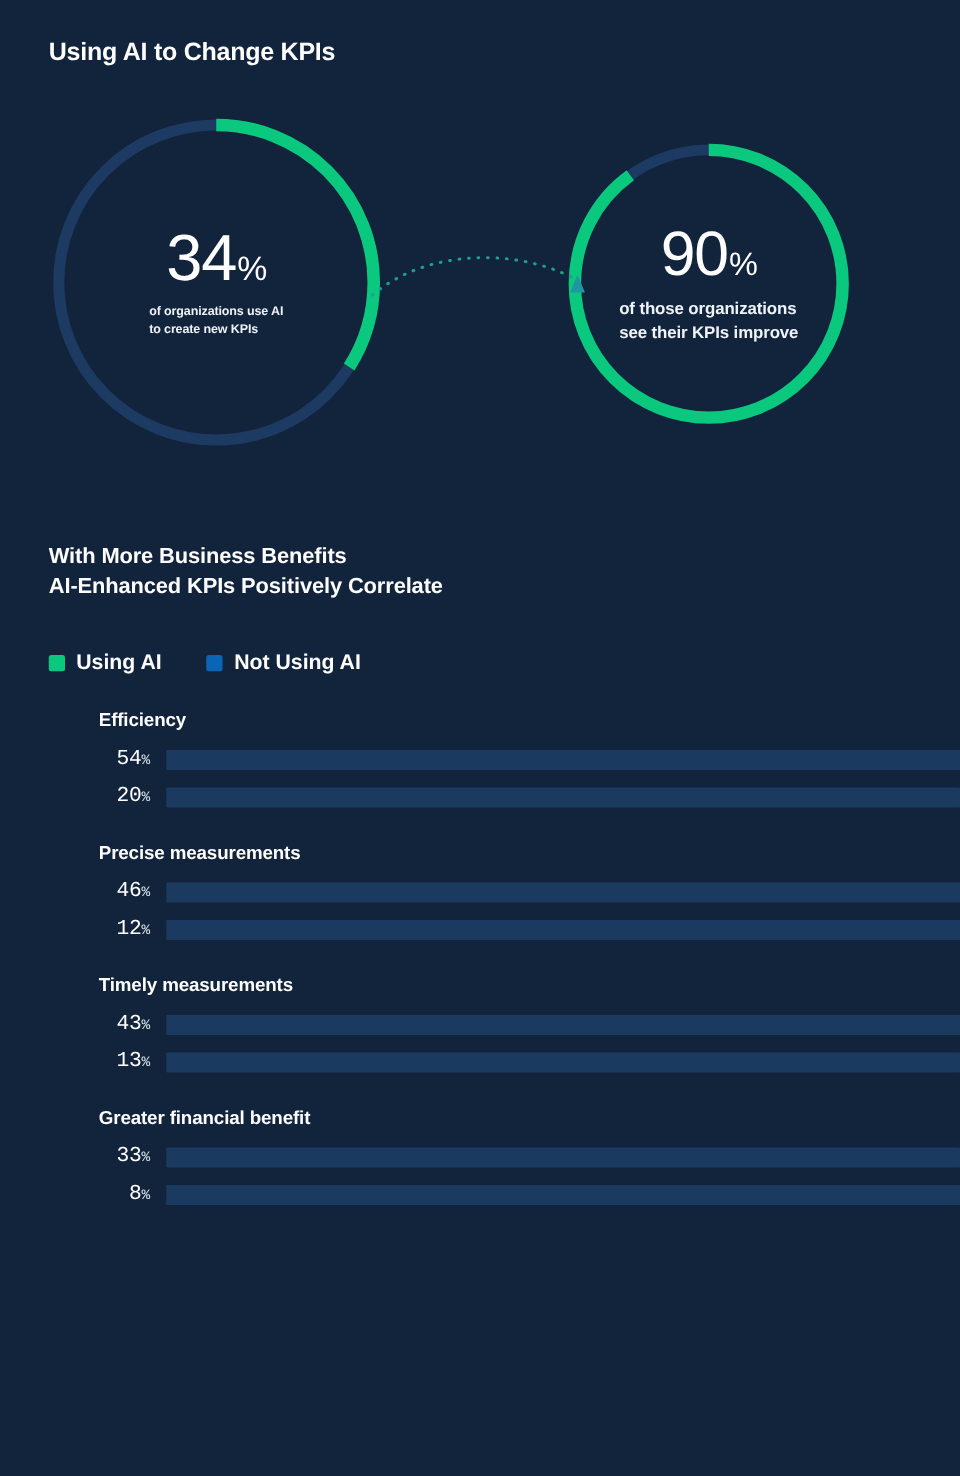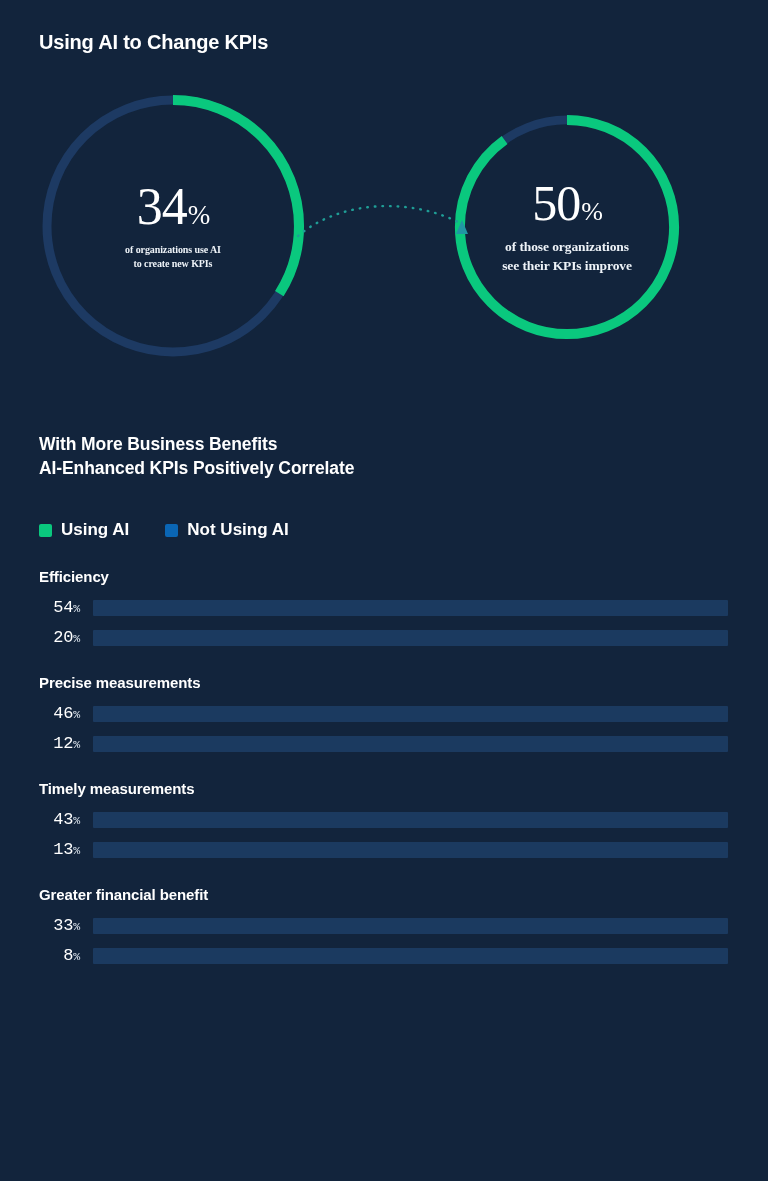--- a/index.html
+++ b/index.html
@@ -53,22 +53,20 @@
   .donut-center {
     position: absolute;
     left: 0;
     top: 0;
     width: 100%;
     height: 100%;
     display: flex;
     flex-direction: column;
     align-items: center;
     justify-content: center;
-    text-align: center;
-    font-family: Liberation Serif, serif;
   }
   .donut-pct {
     font-size: 52px;
     font-weight: 300;
     line-height: 1;
     color: #ffffff;
     letter-spacing: -1px;
     display: flex;
     align-items: baseline;
   }
@@ -132,20 +130,21 @@
     font-size: 17px;
     font-weight: bold;
     color: #ffffff;
   }
 
   .bar-groups {
     position: absolute;
     left: 0;
     top: 568px;
     width: 645px;
+    padding-left: 40px;
   }
   .bar-group { margin-bottom: 26px; }
   .bar-group-title {
     margin-left: 39px;
     font-size: 15px;
     font-weight: bold;
     color: #ffffff;
     margin-bottom: 13px;
     letter-spacing: -0.1px;
   }
@@ -212,21 +211,21 @@
       </div>
     </div>
 
     <div class="donut right">
       <svg viewBox="0 0 100 100">
         <circle cx="50" cy="50" r="45" fill="none" stroke="#1d3a63" stroke-width="3.6"></circle>
         <circle id="donutArc1" cx="50" cy="50" r="45" fill="none" stroke="#0ac87e" stroke-width="4.2" stroke-linecap="butt" transform="rotate(-90 50 50)" stroke-dasharray="254.46900494077326 28.274333882308127"></circle>
       </svg>
       <div class="donut-center">
         <div class="donut-pct">
-          <span>50</span>
+          <span>90</span>
             <span class="donut-pct-sign">%</span>
         </div>
         <div class="donut-caption">
           <div>of those organizations</div>
           <div>see their KPIs improve</div>
         </div>
       </div>
     </div>
 
     <svg class="connector" viewBox="0 0 200 60">

